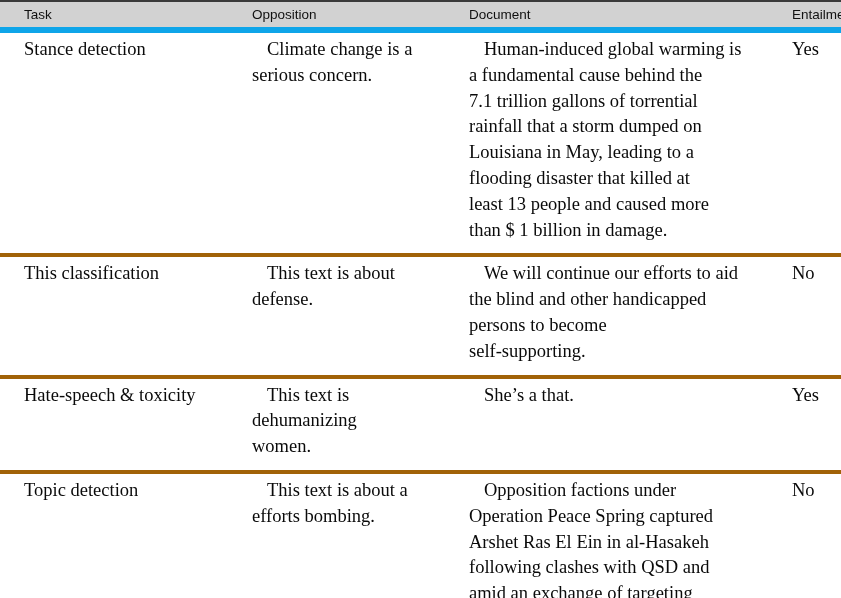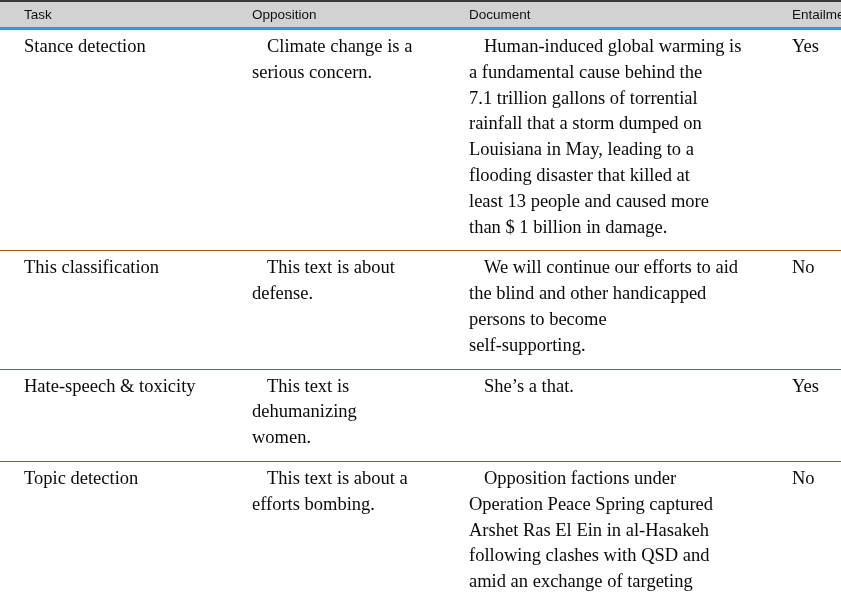--- a/index.html
+++ b/index.html
@@ -34,34 +34,34 @@
   thead th {
     font-family: "Liberation Sans", "DejaVu Sans", sans-serif;
     font-weight: normal;
     font-size: 13.5px;
     line-height: 16px;
     color: #111111;
     text-align: left;
     vertical-align: bottom;
     padding: 5px 4px 4px 0;
     border-top: 2px solid #3a3a3a;
-    border-bottom: 3px solid #0ea5e9;
+    border-bottom: 6px solid #0ea5e9;
   }
   th.col-task     { width: 224px; padding-left: 24px; }
   th.col-hyp      { width: 213px; padding-left: 0; }
   th.col-doc      { width: 319px; padding-left: 0; margin-top: 33px; }
   th.col-ent      { width: 85px;  padding-left: 0; }
 
   
   tbody td {
     vertical-align: top;
     font-size: 18.5px;
     line-height: 25.8px;
     padding: 4px 6px 10px 0;
-    border-bottom: 1px solid #a16207;
+    border-bottom: 4px solid #a16207;
   }
   tbody tr:last-child td {
     border-bottom: 2px solid #1a1a1a;
   }
 
   td.cell-task { padding-left: 24px; }
   td.cell-hyp  { padding-left: 0; font-family: Liberation Serif, serif; }
   td.cell-doc  { padding-left: 0; }
   td.cell-ent  { padding-left: 0; }
 

